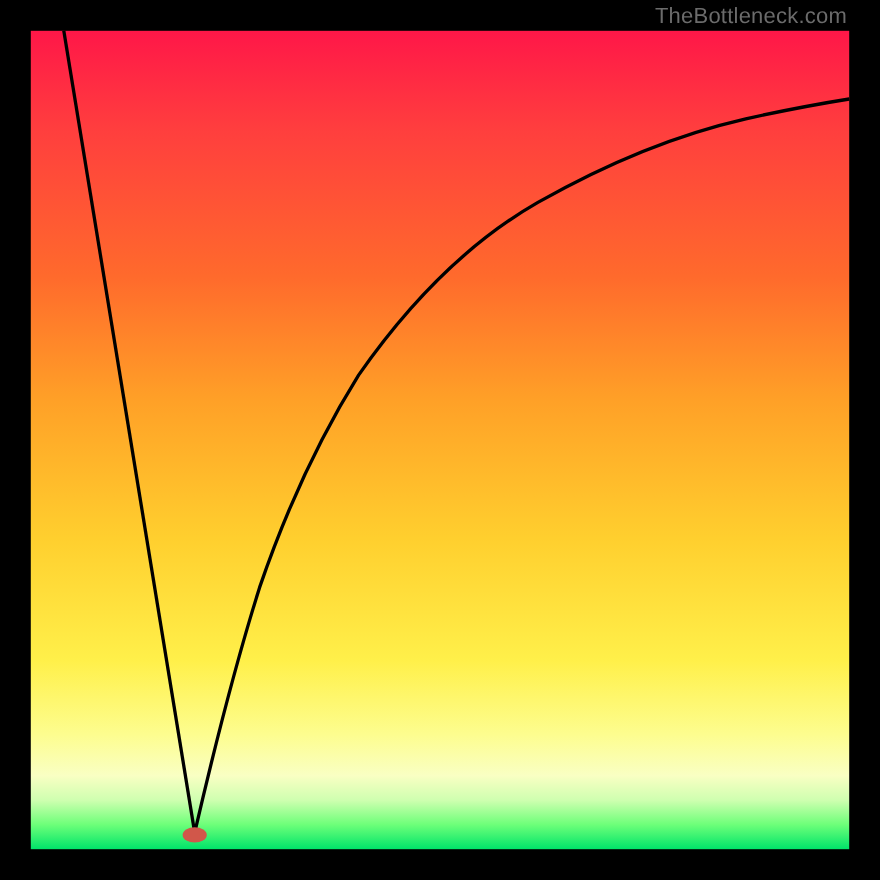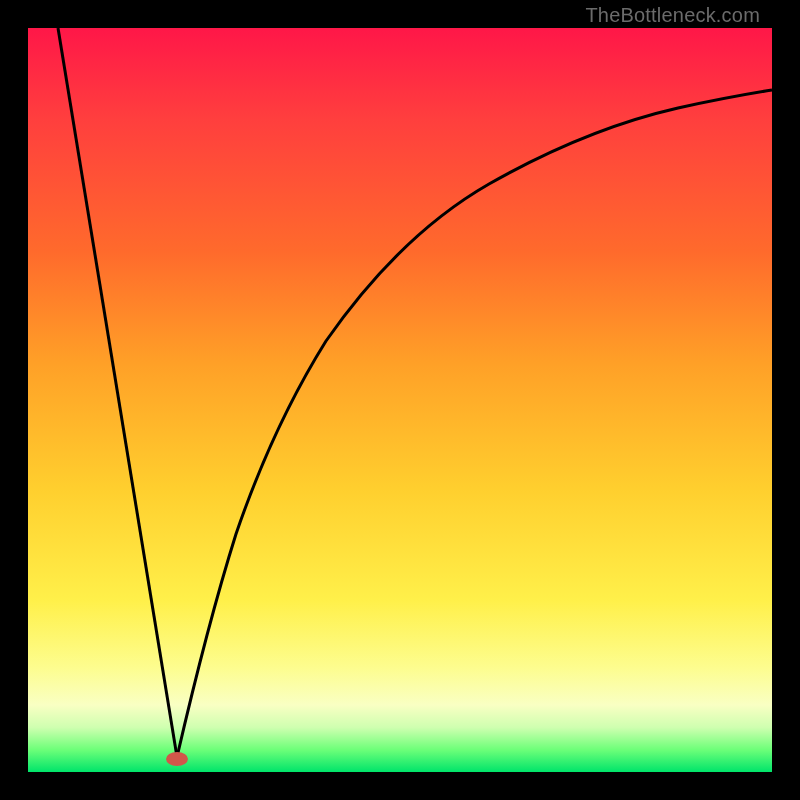--- a/index.html
+++ b/index.html
@@ -34,21 +34,21 @@
       #fdfd8f 86%,
       #f9ffc3 91%,
       #cfffb0 94%,
       #6dff79 97%,
       #00e46a 100%
     );
   }
   .watermark {
     position: absolute;
     top: 4px;
-    right: 40px;
+    right: 30px;
     color: #6b6b6b;
     font-size: 20px;
     font-weight: 500;
     letter-spacing: 0.2px;
     user-select: none;
   }
   svg.curve {
     position: absolute;
     left: 0;
     top: 0;

